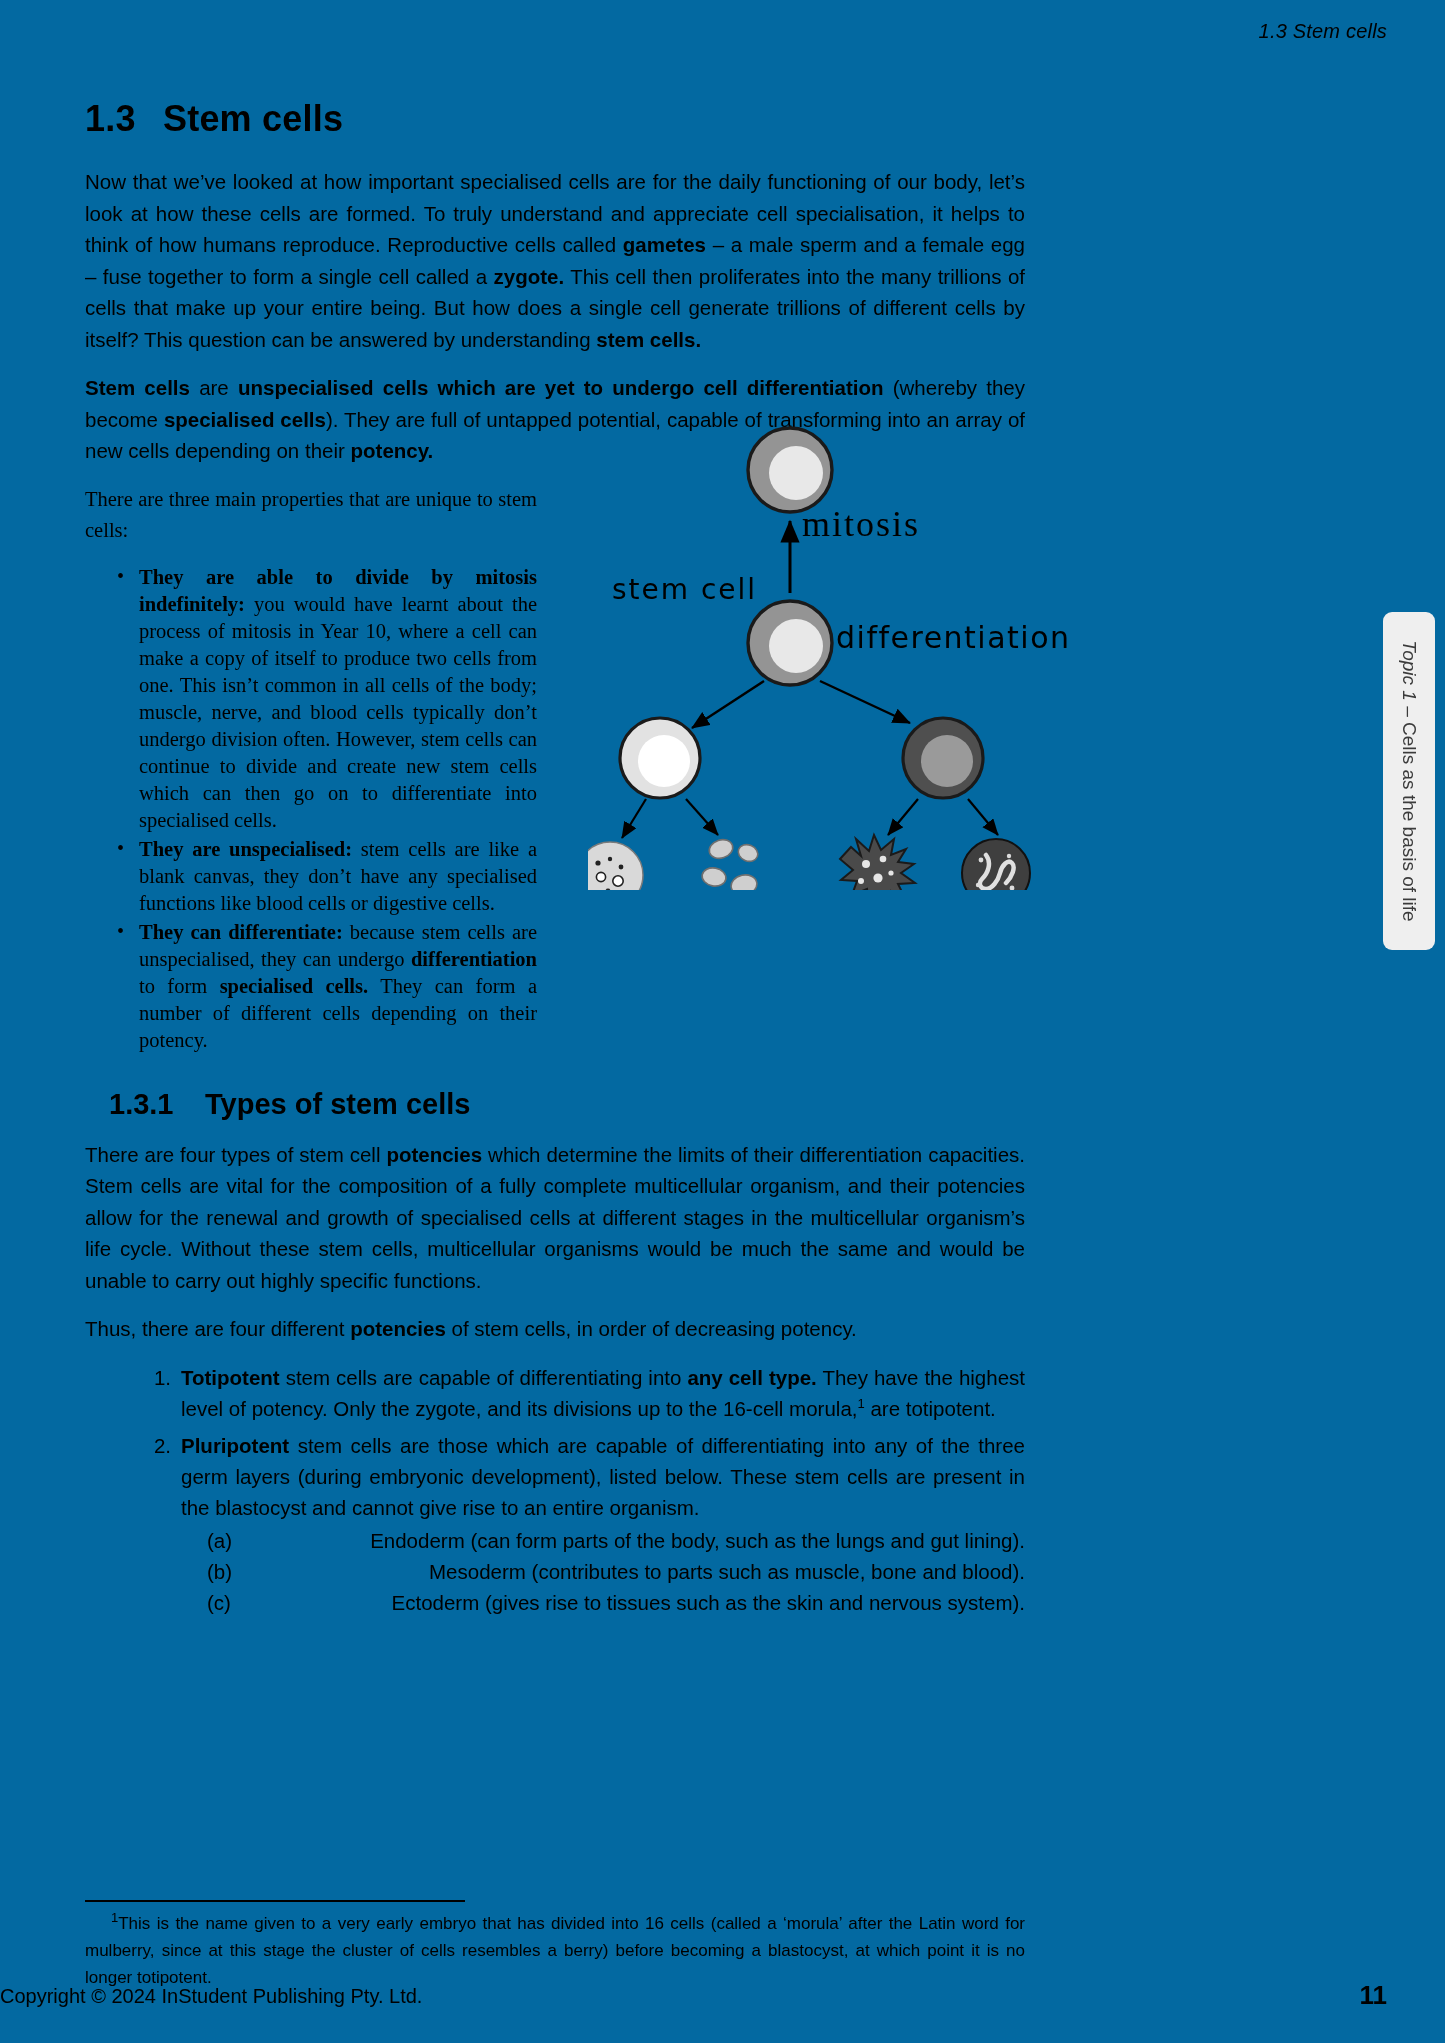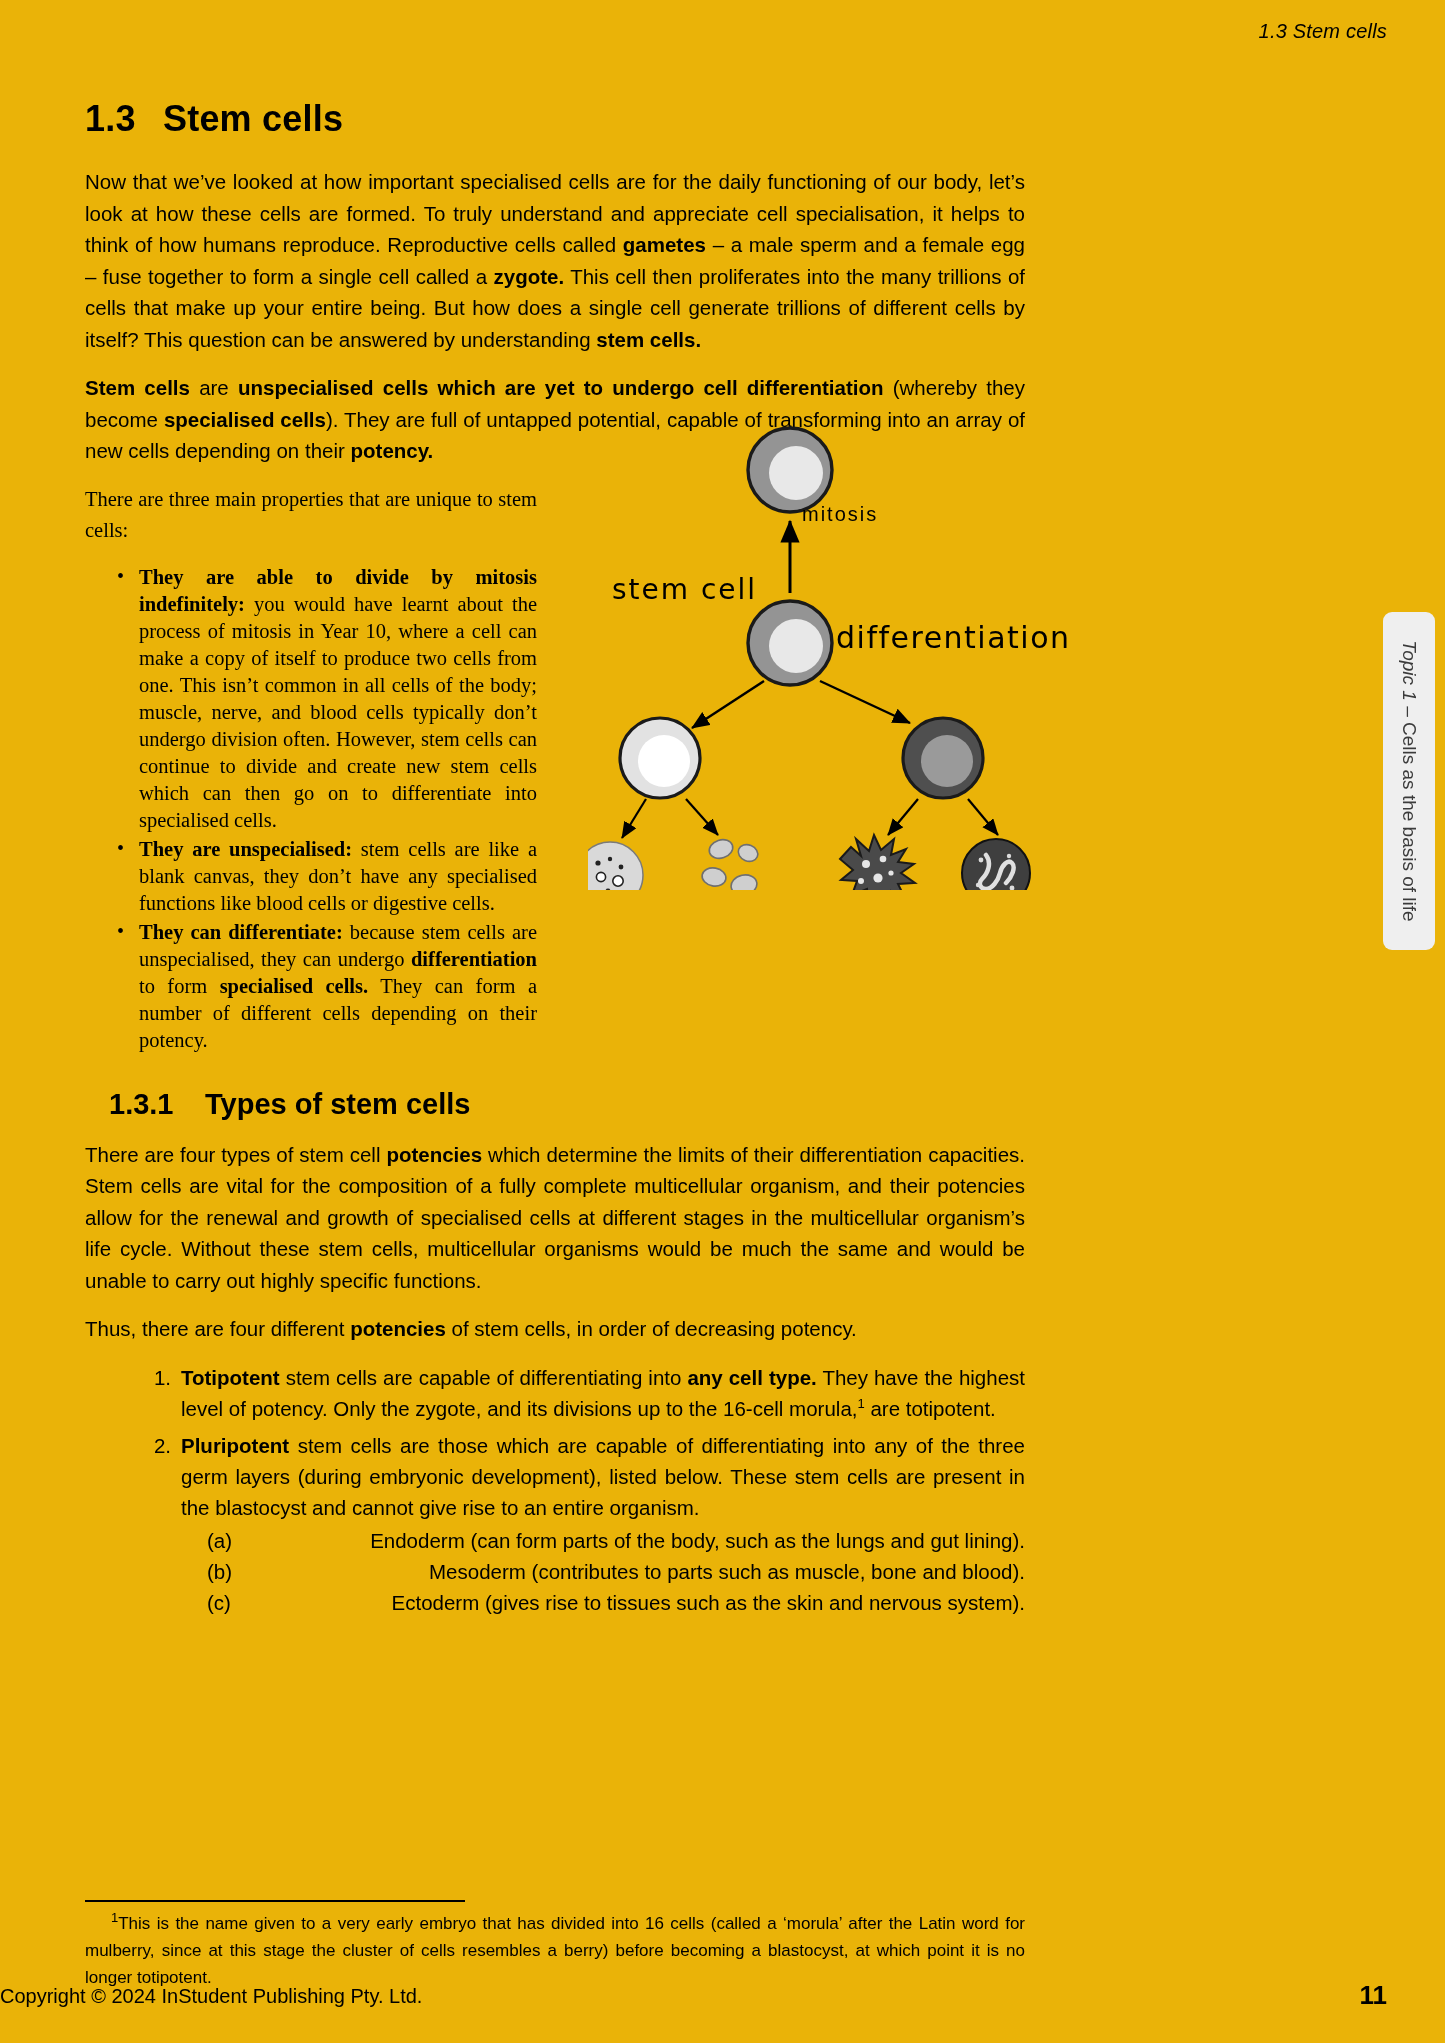--- a/index.html
+++ b/index.html
@@ -8,21 +8,21 @@
     background: #ffffff;
   }
   body {
     font-family: "Liberation Sans", sans-serif;
     color: #000000;
   }
   .page {
     position: relative;
     width: 1445px;
     height: 2043px;
-    background: #eab308;
+    background: #0369a1;
     overflow: hidden;
   }
 
   
   .running-header {
     position: absolute;
     top: 20px;
     right: 58px;
     font-style: italic;
     font-size: 20px;
@@ -327,21 +327,21 @@
         <circle cx="408" cy="458" r="34" fill="#3f3f3f" stroke="#111" stroke-width="2"></circle>
         <path d="M398,440 C404,448 400,458 394,464 C390,468 392,474 398,474 C404,474 410,466 412,458
                  C414,450 420,444 424,448 C428,452 424,462 418,468" fill="none" stroke="#e0e0e0" stroke-width="4.5" stroke-linecap="round"></path>
         <circle cx="393" cy="445" r="2.4" fill="#dcdcdc"></circle>
         <circle cx="421" cy="441" r="2.2" fill="#dcdcdc"></circle>
         <circle cx="390" cy="470" r="2.2" fill="#dcdcdc"></circle>
         <circle cx="424" cy="473" r="2.4" fill="#dcdcdc"></circle>
       </g>
     </svg>
 
-    <div style="position:absolute; left:214px; top:88px; font-family:Liberation Sans, sans-serif; font-size:20px; letter-spacing:2px;">mitosis</div>
+    <div style="position:absolute; left:214px; top:88px; font-family:Liberation Serif, serif; font-size:36px; letter-spacing:2px;">mitosis</div>
 
     <div style="position:absolute; left:24px; top:158px; font-family:'DejaVu Sans',sans-serif; font-size:28px; letter-spacing:2px;">stem cell</div>
 
     <div style="position:absolute; left:248px; top:205px; font-family:'DejaVu Sans',sans-serif; font-size:30px; letter-spacing:1.5px;">differentiation</div>
   </div>
 
   <div class="side-tab">
     <div class="vtext"><span>Topic 1 – </span><span class="plain">Cells as the basis of life</span></div>
   </div>
 

